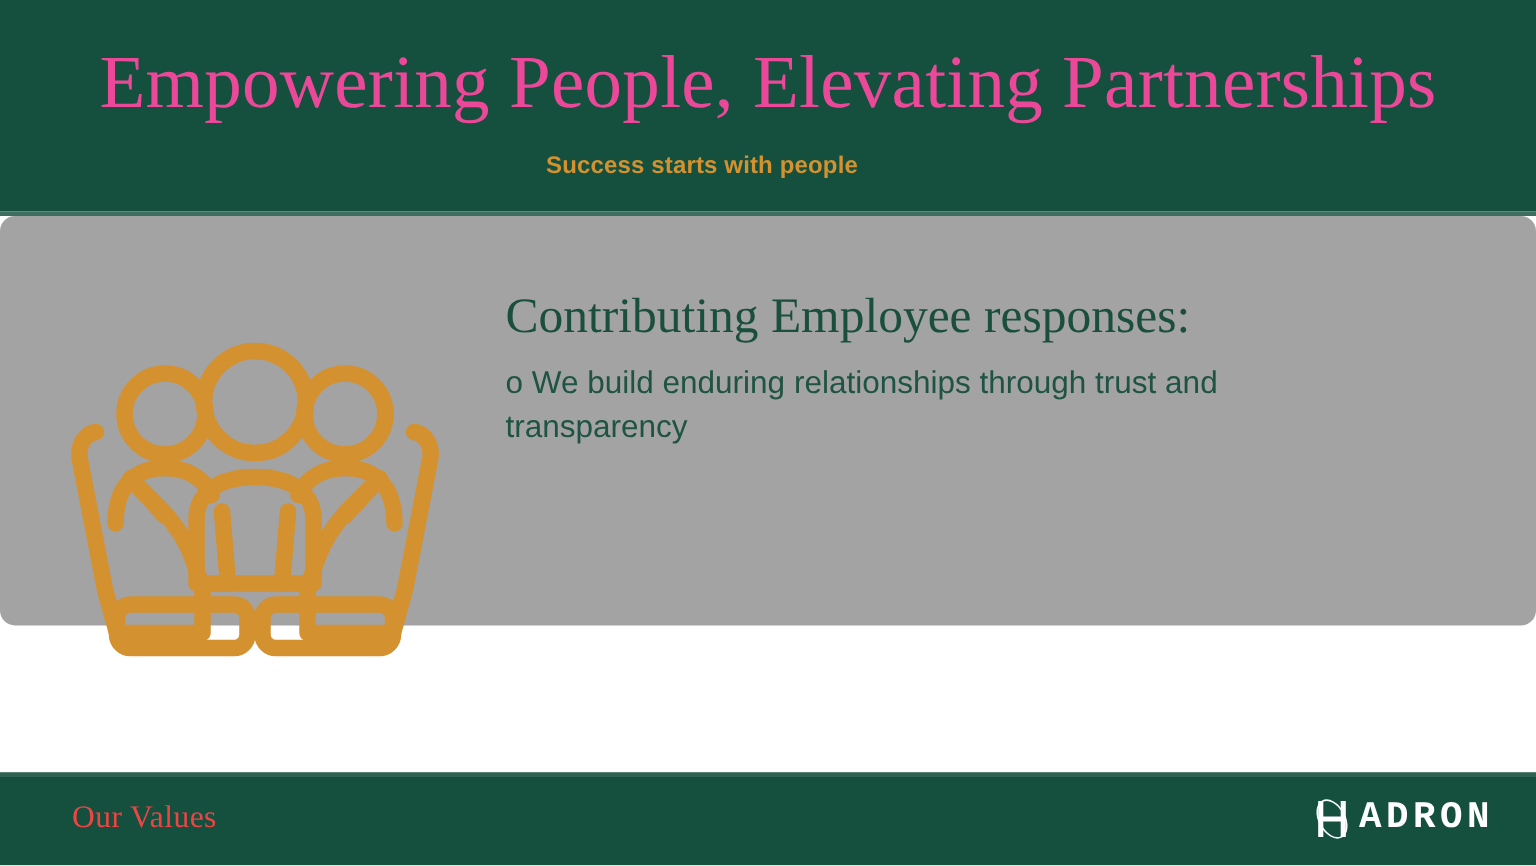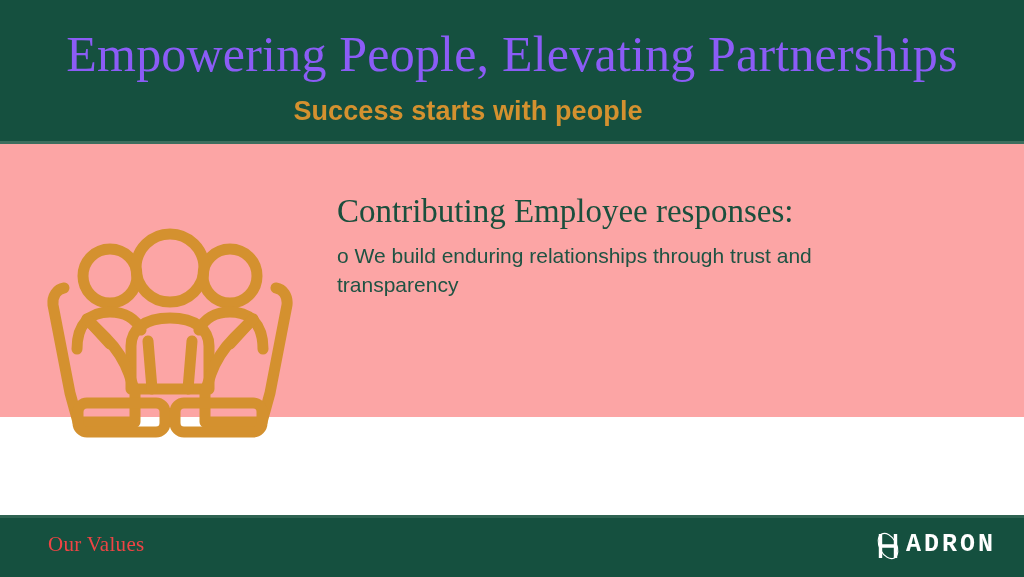--- a/index.html
+++ b/index.html
@@ -36,49 +36,50 @@
     width: 1024px;
     height: 3px;
     background: #3d6e5e;
   }
   .slide-title {
     position: absolute;
     left: 0;
     top: 24px;
     width: 1024px;
     text-align: center;
-    color: #8b5cf6;
+    color: #ec4899;
     font-family: "Liberation Serif", "DejaVu Serif", serif;
     font-size: 50px;
     line-height: 60px;
     letter-spacing: 0.2px;
     white-space: nowrap;
   }
   .slide-subtitle {
     position: absolute;
     left: 0;
     top: 97px;
     width: 936px;
     text-align: center;
     color: #d4912f;
     font-family: "Liberation Sans", sans-serif;
     font-weight: bold;
-    font-size: 27px;
+    font-size: 16px;
     line-height: 28px;
     letter-spacing: 0.1px;
   }
 
   
   .body-area {
     position: absolute;
     left: 0;
     top: 144px;
     width: 1024px;
     height: 273px;
-    background: #fca5a5;
+    background: #a3a3a3;
+    border-radius: 10px;
   }
 
   .icon-wrap {
     position: absolute;
     left: 30px;
     top: 82px;
     width: 280px;
     height: 215px;
   }
   .icon-wrap svg {

